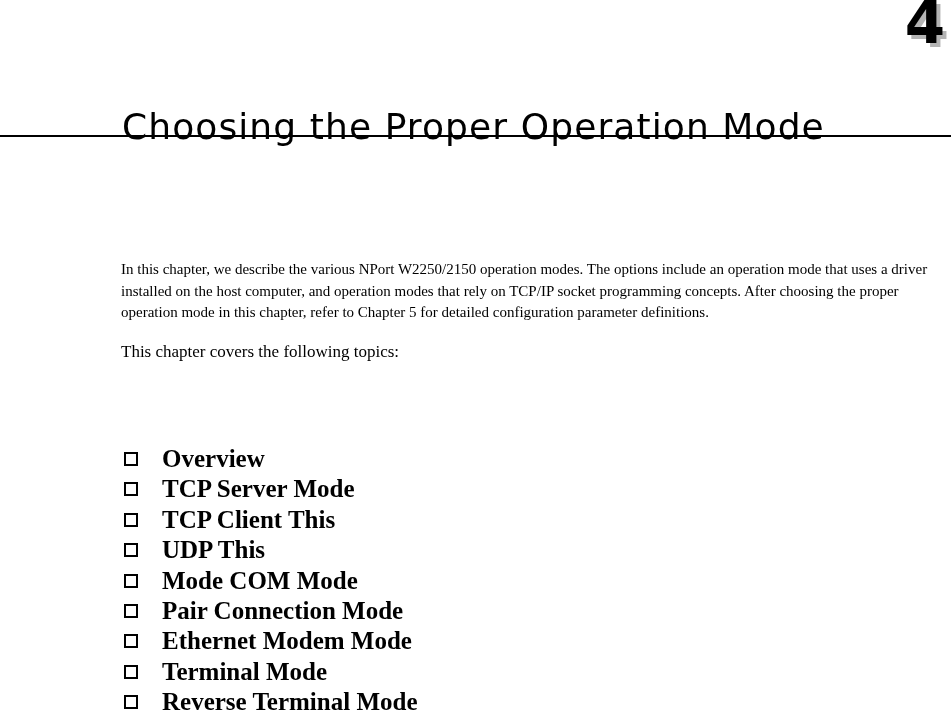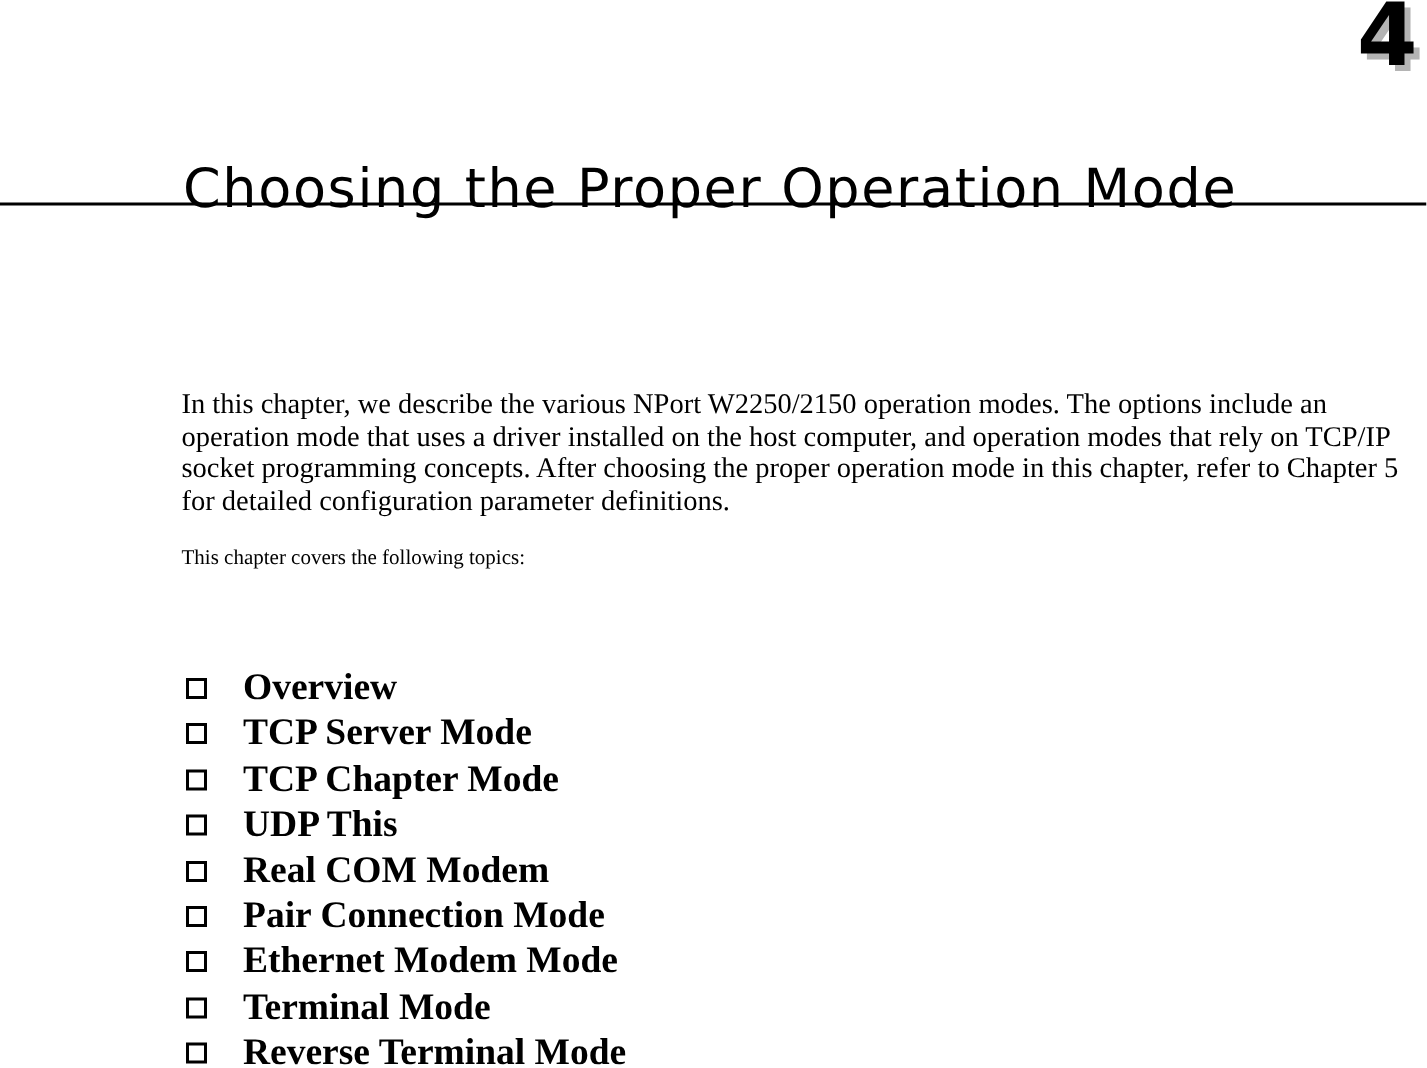--- a/index.html
+++ b/index.html
@@ -63,29 +63,29 @@
   
   .body-block {
     position: absolute;
     left: 121px;
     top: 259px;
     width: 816px;
   }
 
   .intro-paragraph {
     font-family: "Liberation Serif", "DejaVu Serif", serif;
-    font-size: 19px;
+    font-size: 15px;
     line-height: 21.5px;
     text-align: left;
     margin: 0;
   }
 
   .topics-lead {
     font-family: "Liberation Serif", "DejaVu Serif", serif;
-    font-size: 14px;
+    font-size: 17px;
     line-height: 21.5px;
     margin: 17px 0 0 0;
   }
 
   
   .topic-list {
     position: absolute;
     left: 121px;
     top: 446px;
     width: 600px;
@@ -151,29 +151,29 @@
     <li class="topic-item">
       <span class="bullet-square"></span>
       <span class="topic-label">Overview</span>
     </li>
     <li class="topic-item">
       <span class="bullet-square"></span>
       <span class="topic-label">TCP Server Mode</span>
     </li>
     <li class="topic-item">
       <span class="bullet-square"></span>
-      <span class="topic-label">TCP Chapter Mode</span>
+      <span class="topic-label">TCP Client This</span>
     </li>
     <li class="topic-item">
       <span class="bullet-square"></span>
       <span class="topic-label">UDP This</span>
     </li>
     <li class="topic-item">
       <span class="bullet-square"></span>
-      <span class="topic-label">Real COM Modem</span>
+      <span class="topic-label">Mode COM Mode</span>
     </li>
     <li class="topic-item">
       <span class="bullet-square"></span>
       <span class="topic-label">Pair Connection Mode</span>
     </li>
     <li class="topic-item">
       <span class="bullet-square"></span>
       <span class="topic-label">Ethernet Modem Mode</span>
     </li>
     <li class="topic-item">

